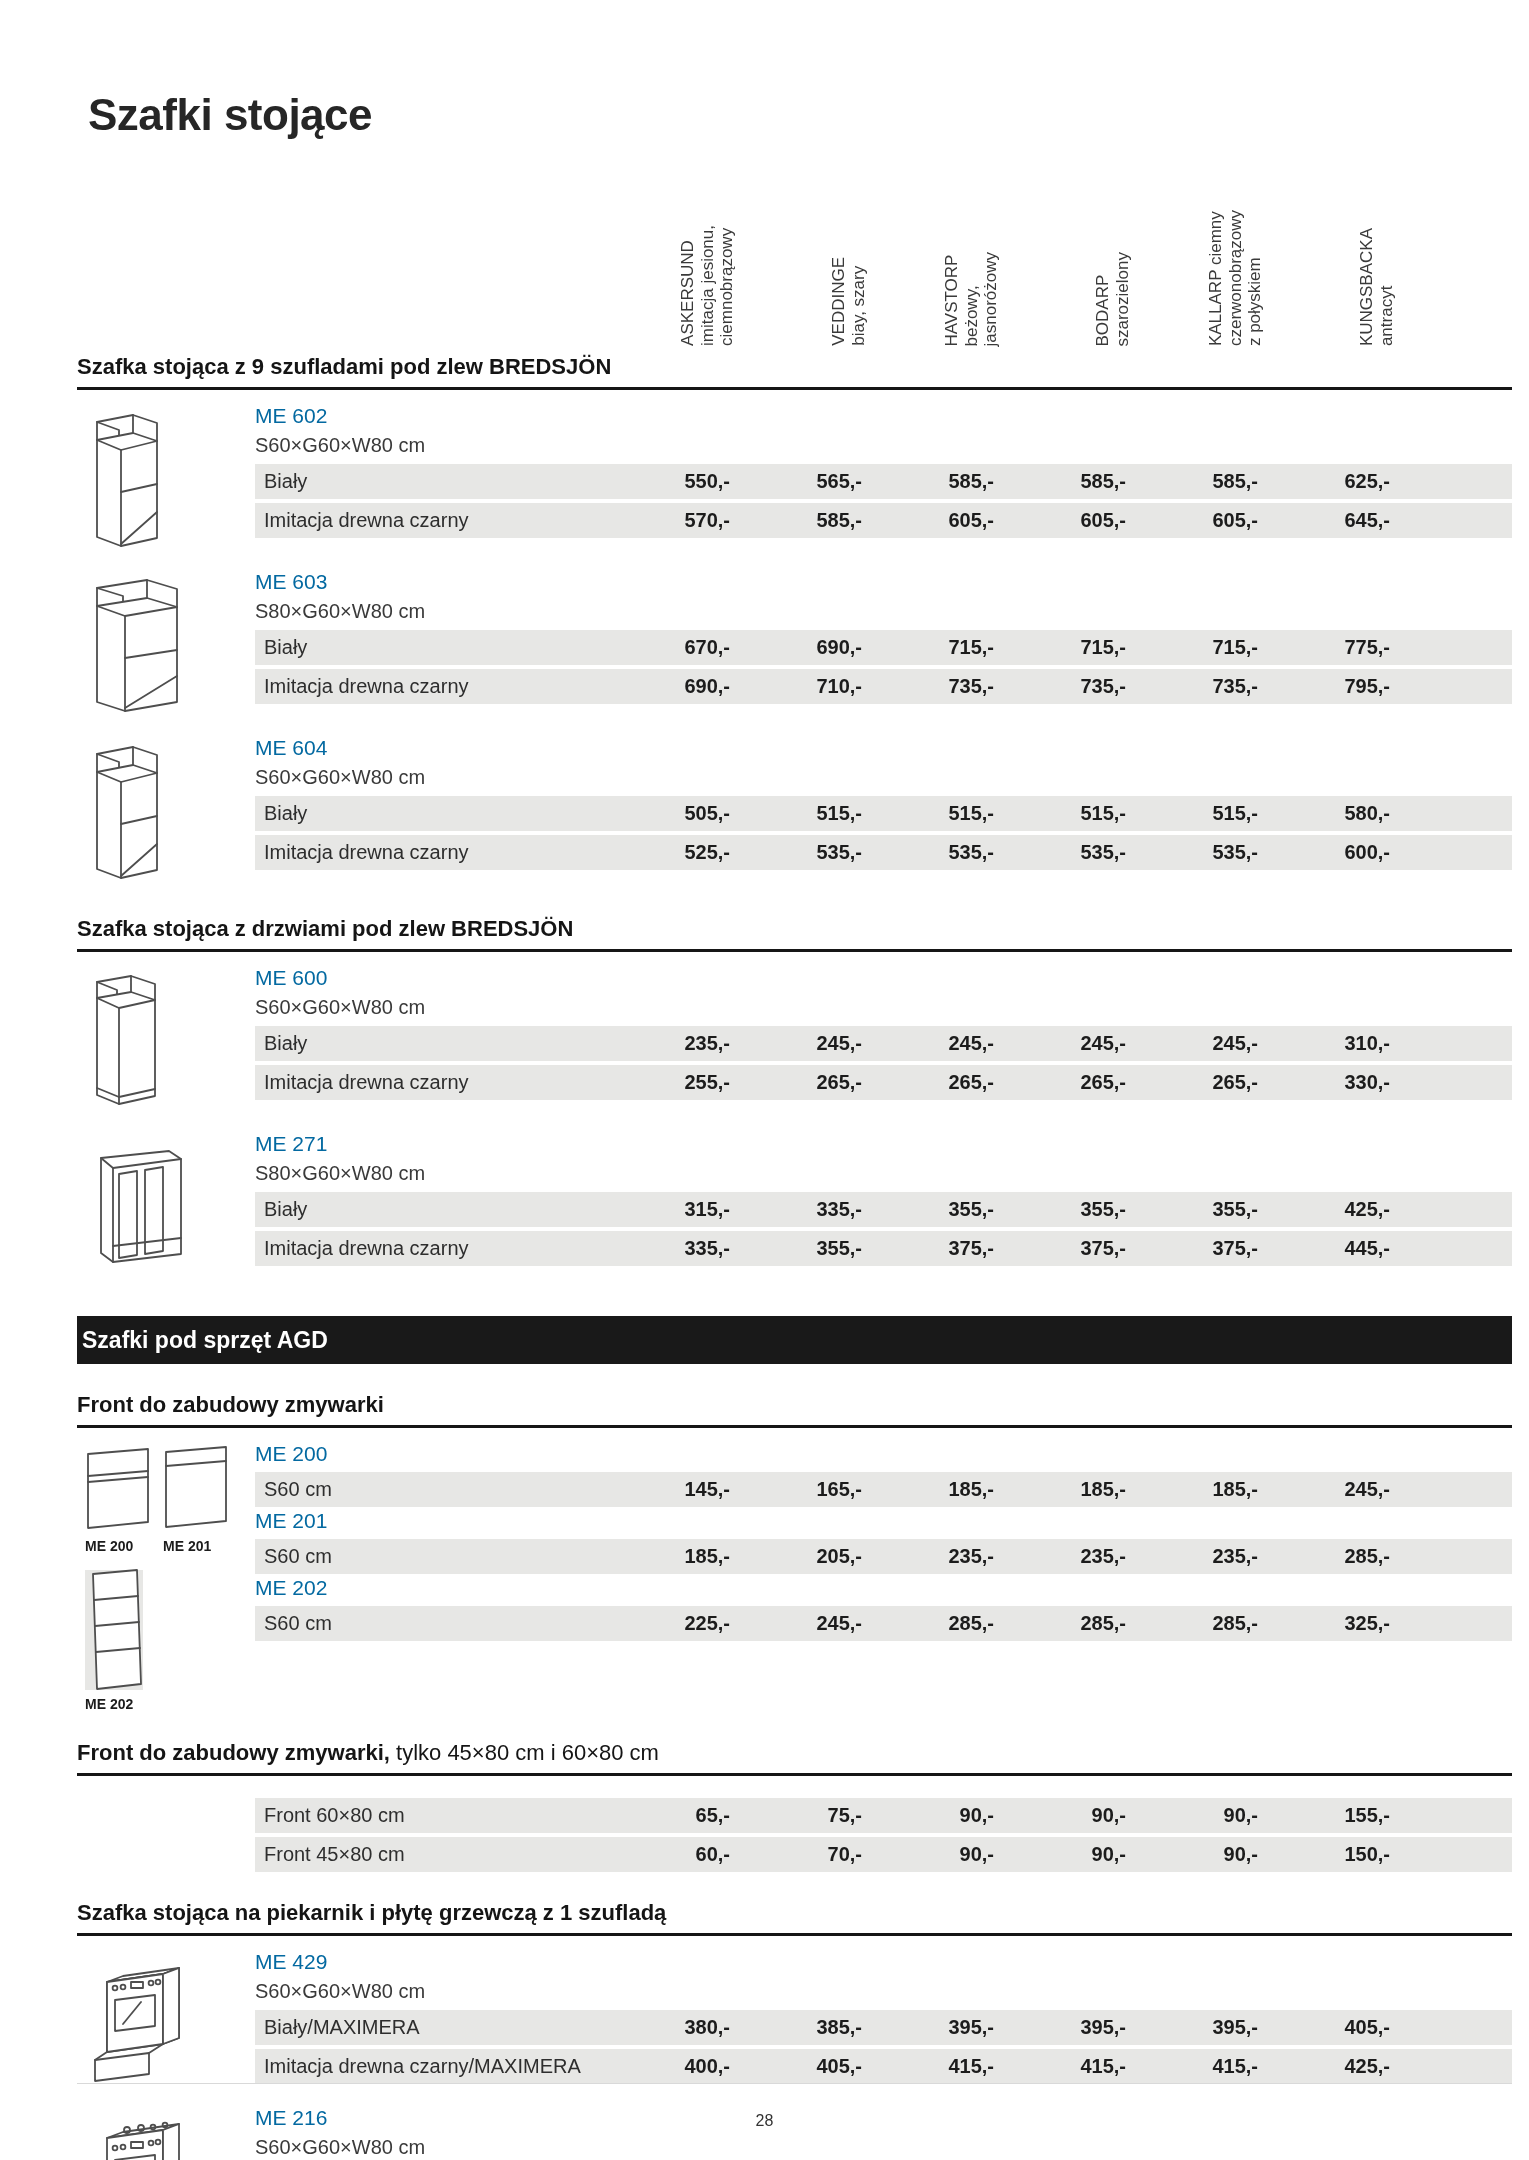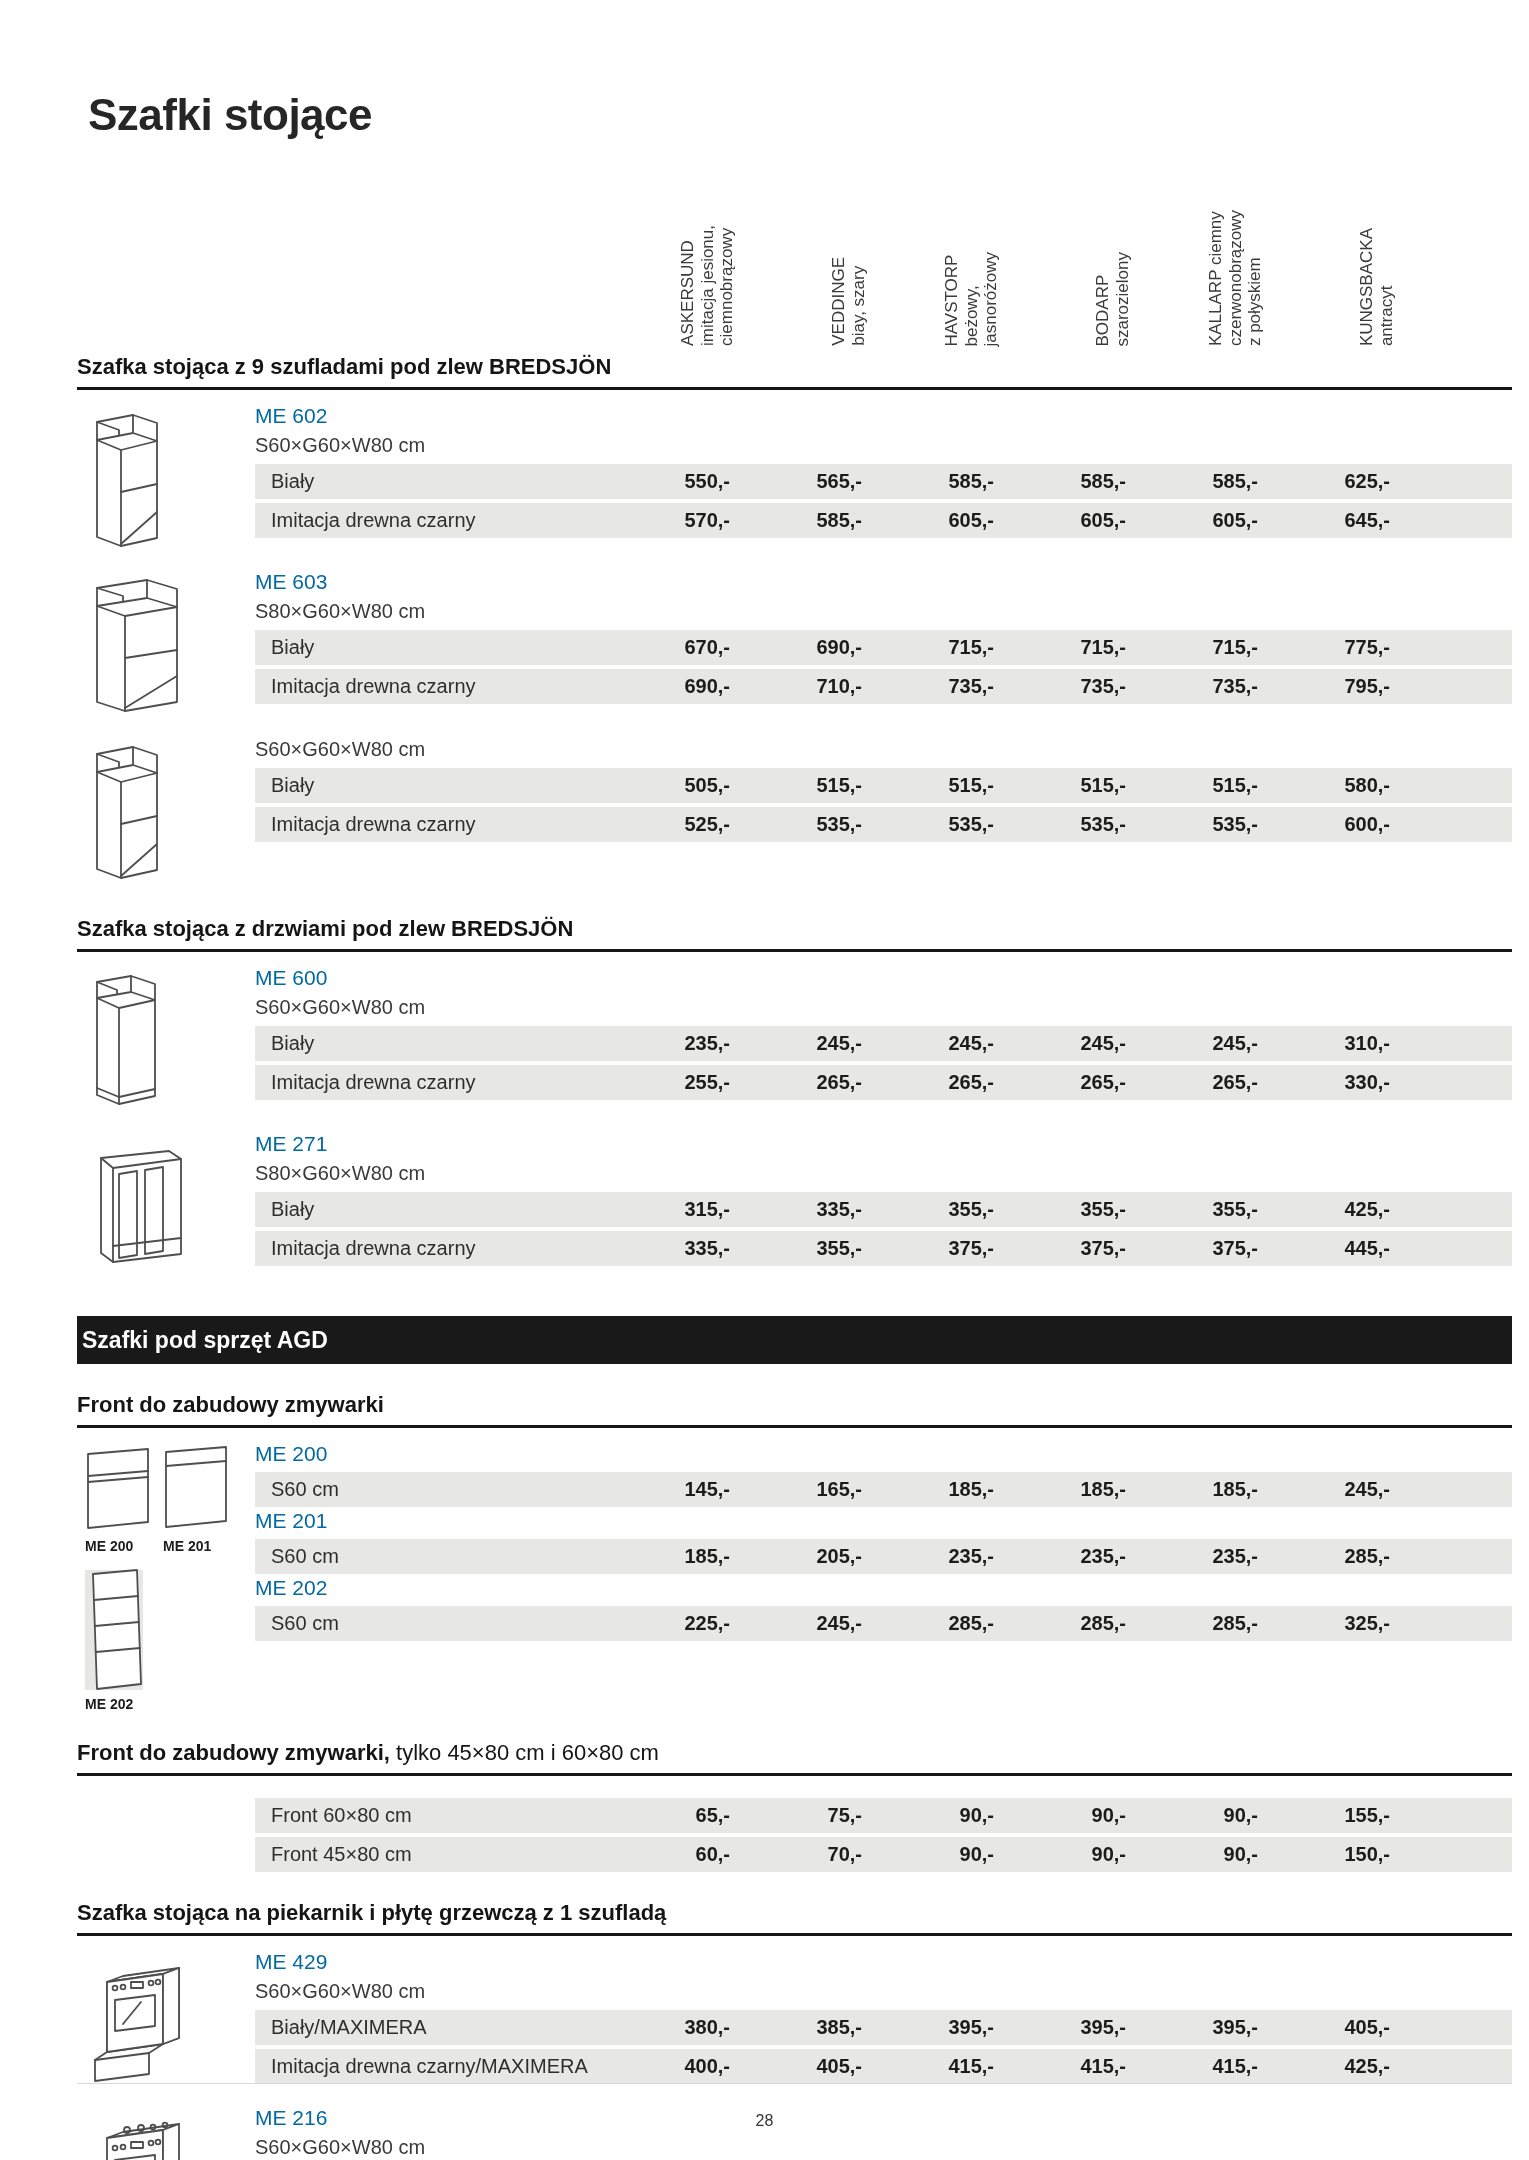--- a/index.html
+++ b/index.html
@@ -22,21 +22,21 @@
           padding-left:5px;font-size:23px;font-weight:bold;}
   
   .block{display:flex;margin-top:12px;}
   .block.rows-only{margin-top:18px;}
   .block-art{width:178px;flex:0 0 178px;padding-top:4px;padding-left:8px;box-sizing:border-box;}
   .block-rows{flex:1;min-width:0;}
   .p-code{font-size:21px;font-weight:normal;color:#0369a1;height:28px;display:flex;align-items:center;}
   .p-dims{font-size:20px;color:#3a3a3a;height:30px;display:flex;align-items:center;}
   .p-row{display:grid;grid-template-columns:343px repeat(6,132px) 122px;background:#e7e7e5;
          height:35px;align-items:center;margin-top:4px;}
-  .p-label{font-size:20px;color:#2e2e2e;padding-left:16px;white-space:nowrap;overflow:hidden;}
+  .p-label{font-size:20px;color:#2e2e2e;padding-left:9px;white-space:nowrap;overflow:hidden;}
   .p-price{font-size:20px;font-weight:bold;color:#1c1c1c;text-align:right;}
   
   .g-pair{display:flex;gap:12px;}
   .g-fig{margin:0;}
   .g-tall{margin-top:10px;display:block;}
   .caption{font-size:14px;font-weight:bold;color:#1c1c1c;margin-top:2px;}
   svg{display:block;}
   
   .footer-rule{position:absolute;left:77px;right:17px;bottom:76px;border-top:1px solid #d9d9d9;}
   .page-num{position:absolute;left:0;right:0;bottom:30px;text-align:center;font-size:16px;color:#333;}
@@ -170,20 +170,21 @@
                 <path d="M12 16 L34 24 L34 42" fill="none"></path>
                 <path d="M12 34 L48 27 L72 35 L72 132 L36 140 L12 131 Z"></path>
                 <path d="M36 44 L36 140" fill="none"></path>
                 <path d="M12 34 L36 44 L72 35" fill="none"></path>
                 <line x1="36" y1="86" x2="72" y2="78"></line>
                 <line x1="36" y1="138" x2="72" y2="106"></line>
               </g>
             </svg>
           </div>
           <div class="block-rows">
+            <div class="p-code">ME 604</div>
             <div class="p-dims">S60×G60×W80 cm</div>
             <div class="p-row">
               <div class="p-label">Biały</div>
               <div class="p-price">505,-</div>
               <div class="p-price">515,-</div>
               <div class="p-price">515,-</div>
               <div class="p-price">515,-</div>
               <div class="p-price">515,-</div>
               <div class="p-price">580,-</div>
               <div class="p-spacer"></div>

